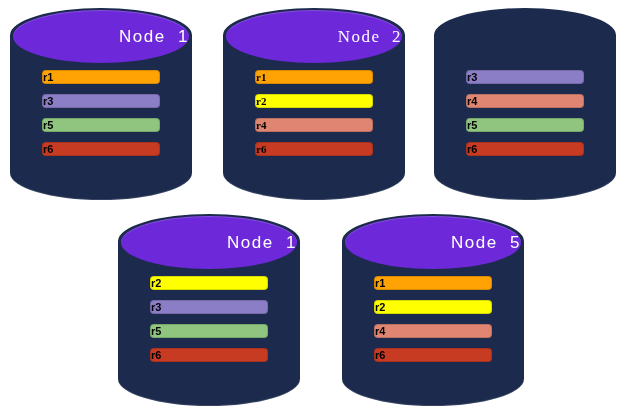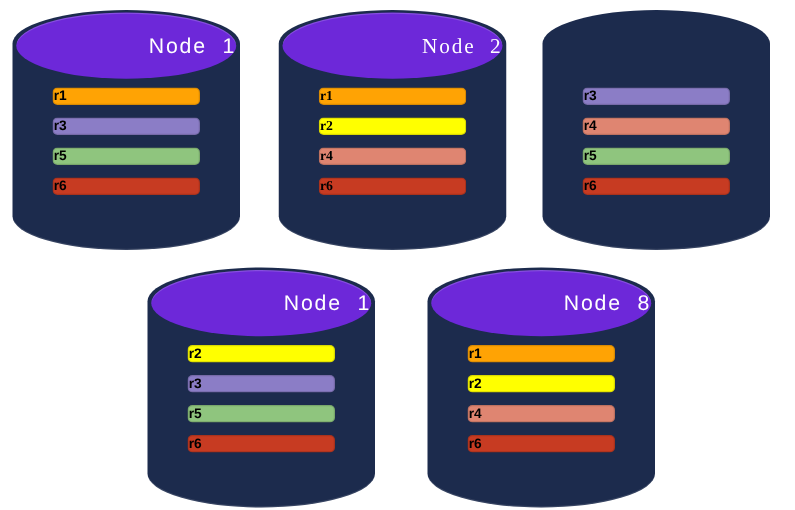--- a/index.html
+++ b/index.html
@@ -123,21 +123,21 @@
       <div class="bar" style="background: rgb(255, 255, 0);">r2</div>
       <div class="bar" style="background: rgb(139, 125, 198);">r3</div>
       <div class="bar" style="background: rgb(143, 197, 126);">r5</div>
       <div class="bar" style="background: rgb(199, 59, 34);">r6</div>
     </div>
   </div>
 
   <div class="node n5">
     <div class="cyl-body"></div>
     <div class="cyl-top">
-      <span class="node-title">Node  8</span>
+      <span class="node-title">Node  5</span>
     </div>
     <div class="bars">
       <div class="bar" style="background: rgb(255, 163, 4);">r1</div>
       <div class="bar" style="background: rgb(255, 255, 0);">r2</div>
       <div class="bar" style="background: rgb(223, 133, 113);">r4</div>
       <div class="bar" style="background: rgb(199, 59, 34);">r6</div>
     </div>
   </div>
 
 </div>

